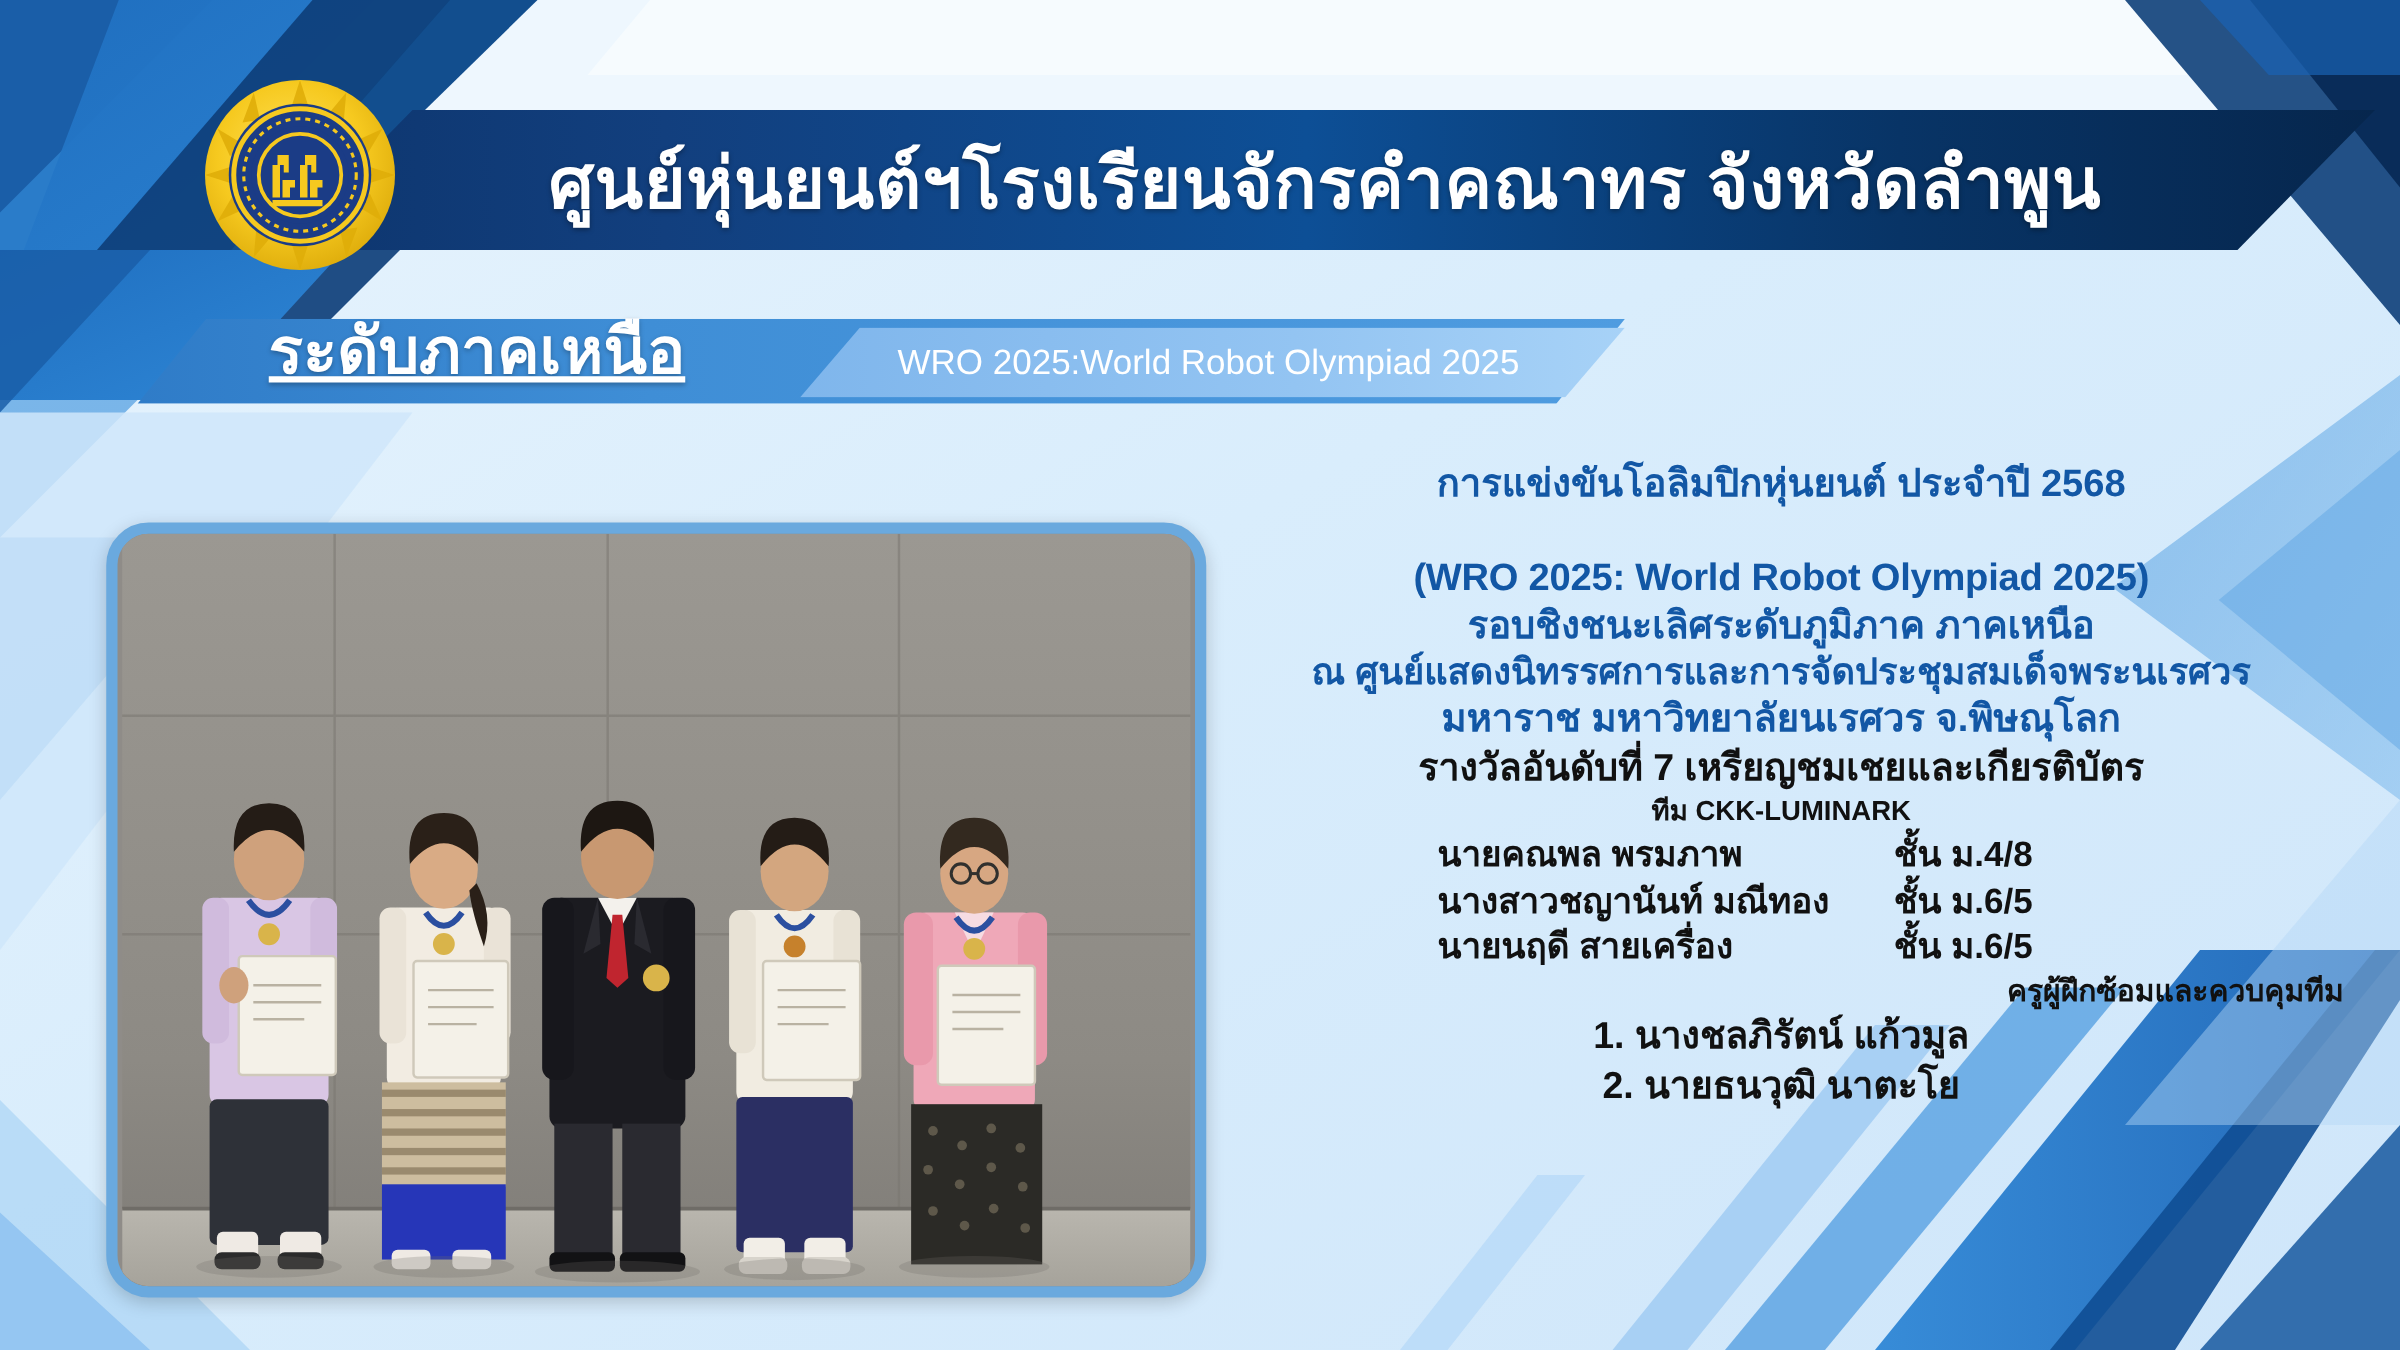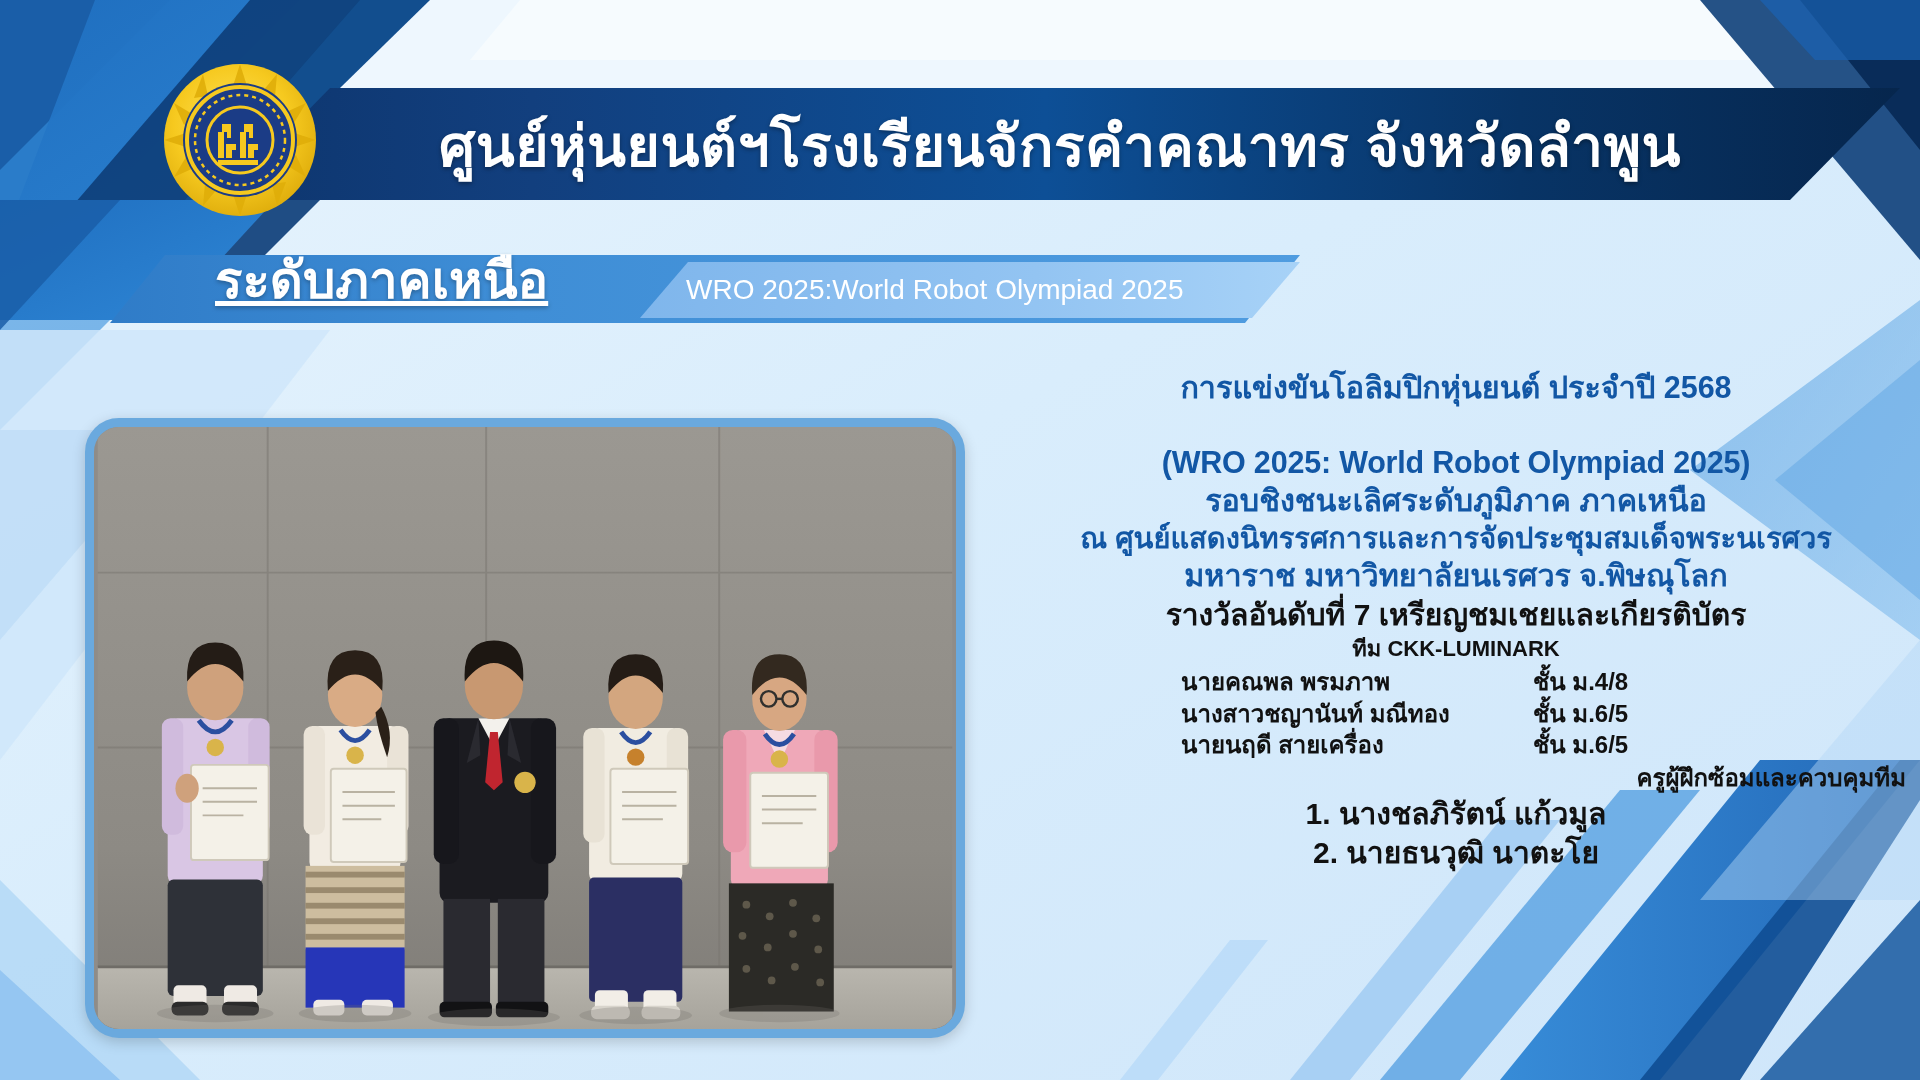--- a/index.html
+++ b/index.html
@@ -44,58 +44,58 @@
   }
   .band-label{
     position:absolute; left:215px; top:247px; height:64px; z-index:9;
     display:flex; align-items:center;
     color:#ffffff; font-size:51px; font-weight:bold;
     text-shadow:0 2px 4px rgba(0,0,0,.28);
     white-space:nowrap;
     text-decoration:underline;
   }
   .band-sub{
-    position:absolute; left:686px; top:262px; height:56px; z-index:9;
+    position:absolute; left:718px; top:262px; height:56px; z-index:9;
     display:flex; align-items:center;
     color:#ffffff; font-size:28px; font-weight:normal;
     white-space:nowrap;
   }
 
   
   .photo-frame{
     position:absolute; left:85px; top:418px; width:880px; height:620px; z-index:6;
     border:9px solid #6aa9de; border-radius:34px; overflow:hidden;
     background:#8f8c88;
     box-shadow:0 4px 14px rgba(0,0,0,.18);
   }
   .photo-frame svg{ display:block; width:100%; height:100%; }
 
   
   .right-col{
-    position:absolute; left:1006px; top:368px; width:900px; z-index:9;
+    position:absolute; left:975px; top:368px; width:900px; z-index:9;
     text-align:center;
   }
   .evt-line{
     color:#1257a5; font-weight:bold; font-size:30.5px; line-height:1.265;
     white-space:nowrap;
   }
   .evt-line.lat{ letter-spacing:-0.2px;margin-top:36px; }
   .evt-line.small{ font-size:29px; }
 
   .award-block{ }
   .aw-line{
     color:#111111; font-weight:bold; font-size:30px; line-height:1.30;
     white-space:nowrap;
   }
   .aw-team{ color:#111111; font-weight:bold; font-size:22px; line-height:1.34; }
 
   .members{ margin-top:3px; display:flex; flex-direction:column; align-items:center; }
   .member-row{
-    display:flex; width:566px; font-size:24px; font-weight:bold; color:#111111;
-    line-height:1.30; white-space:nowrap;
+    display:flex; width:566px; font-size:28px; font-weight:bold; color:#111111;
+    line-height:1.30; white-space:nowrap;gap:13px;
   }
   .member-name{ flex:0 0 360px; text-align:left; padding-left:8px; }
   .member-class{ flex:1; text-align:left; }
 
   .coach-head{
     color:#111111; font-weight:bold; font-size:24px; line-height:1.32;
     text-align:right; margin-top:2px;
   }
   .coach-row{
     color:#111111; font-weight:bold; font-size:30px; line-height:1.32;

